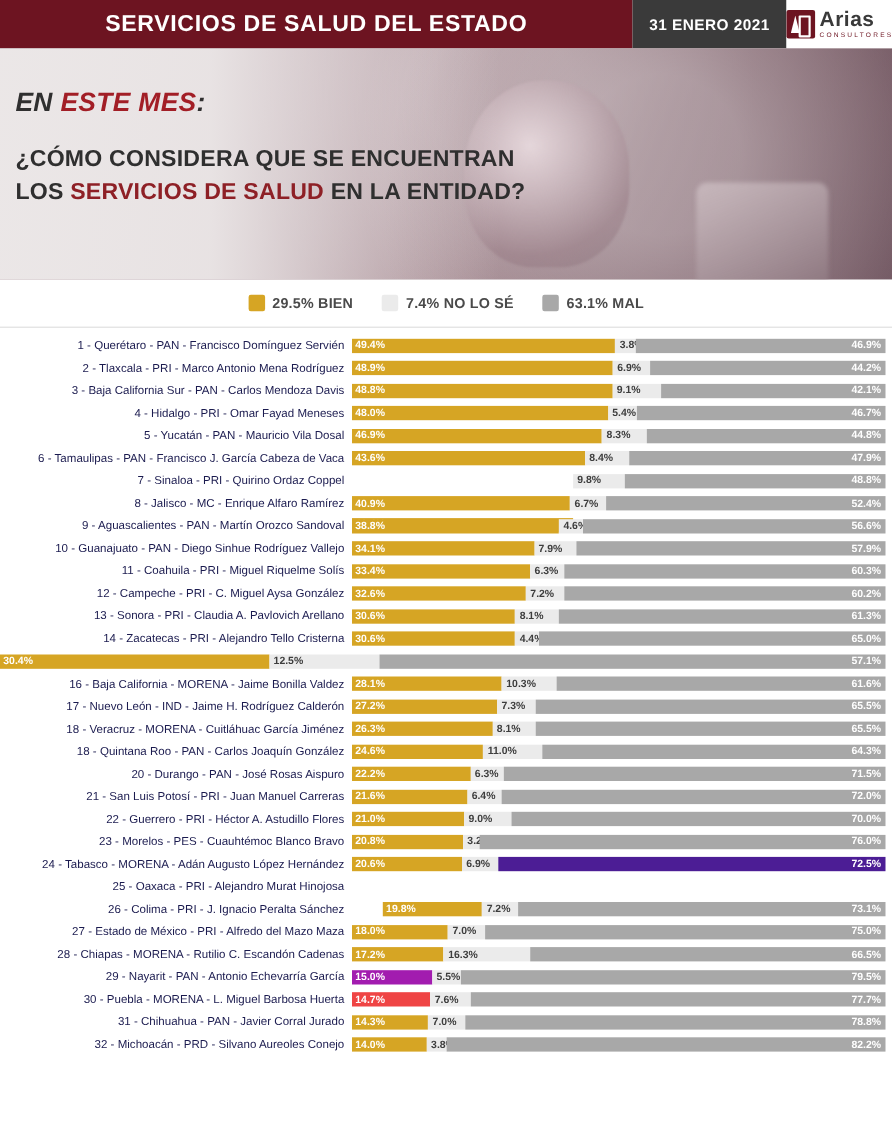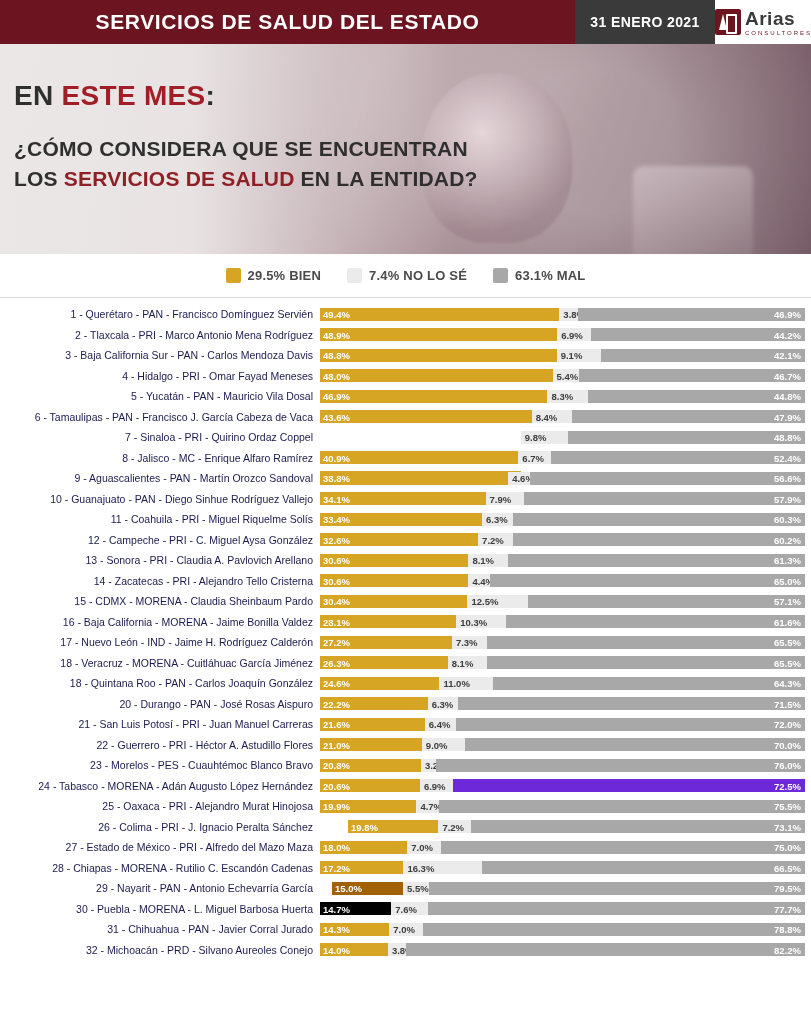--- a/index.html
+++ b/index.html
@@ -113,24 +113,25 @@
     position:absolute; left:0; top:0; bottom:0; width:56%;
     background: linear-gradient(90deg, rgba(236,232,232,0.97) 0%, rgba(236,232,232,0.92) 42%, rgba(236,232,232,0.35) 78%, rgba(236,232,232,0) 100%);
   }
   .hero-text {
     position: absolute;
     left: 14px;
     top: 36px;
     z-index: 3;
   }
   .hero-line1 {
-    font-size: 28px;
+    font-size: 24px;
     font-weight: bold;
     color: #2f2f2f;
     letter-spacing: 0.3px;
+    font-style: italic;
   }
   .hero-line1 .accent { color:#a21e26; }
   .hero-q {
     margin-top: 22px;
     font-size: 21px;
     font-weight: bold;
     color: #2f2f2f;
     line-height: 1.45;
     max-width: 470px;
     letter-spacing: 0.2px;
@@ -448,21 +449,20 @@
         </div>
         <div class="seg seg-ns" style="width: 4.4%; background: rgb(235, 235, 235);">
           <span class="val-ns">4.4%</span>
         </div>
         <div class="seg seg-mal" style="width: 65%; background: rgb(168, 168, 168);">
           <span class="val-mal">65.0%</span>
         </div>
       </div>
     </div>
     <div class="row">
-      <div class="row-label">15 - CDMX - MORENA - Claudia Sheinbaum Pardo</div>
       <div class="bars">
         <div class="seg seg-bien" style="width: 30.4%; background: rgb(214, 165, 36);">
           <span class="val">30.4%</span>
         </div>
         <div class="seg seg-ns" style="width: 12.5%; background: rgb(235, 235, 235);">
           <span class="val-ns">12.5%</span>
         </div>
         <div class="seg seg-mal" style="width: 57.1%; background: rgb(168, 168, 168);">
           <span class="val-mal">57.1%</span>
         </div>
@@ -582,38 +582,27 @@
     </div>
     <div class="row">
       <div class="row-label">24 - Tabasco - MORENA - Adán Augusto López Hernández</div>
       <div class="bars">
         <div class="seg seg-bien" style="width: 20.6%; background: rgb(214, 165, 36);">
           <span class="val">20.6%</span>
         </div>
         <div class="seg seg-ns" style="width: 6.9%; background: rgb(235, 235, 235);">
           <span class="val-ns">6.9%</span>
         </div>
-        <div class="seg seg-mal" style="width: 72.5%; background: #6d28d9;">
+        <div class="seg seg-mal" style="width: 72.5%; background: #4c1d95;">
           <span class="val-mal">72.5%</span>
         </div>
       </div>
     </div>
     <div class="row">
       <div class="row-label">25 - Oaxaca - PRI - Alejandro Murat Hinojosa</div>
-      <div class="bars">
-        <div class="seg seg-bien" style="width: 19.8801%; background: rgb(214, 165, 36);">
-          <span class="val">19.9%</span>
-        </div>
-        <div class="seg seg-ns" style="width: 4.6953%; background: rgb(235, 235, 235);">
-          <span class="val-ns">4.7%</span>
-        </div>
-        <div class="seg seg-mal" style="width: 75.4246%; background: rgb(168, 168, 168);">
-          <span class="val-mal">75.5%</span>
-        </div>
-      </div>
     </div>
     <div class="row">
       <div class="row-label">26 - Colima - PRI - J. Ignacio Peralta Sánchez</div>
       <div class="bars">
         <div class="seg seg-bien" style="width: 19.7802%; background: rgb(214, 165, 36); margin-left: 28px;">
           <span class="val">19.8%</span>
         </div>
         <div class="seg seg-ns" style="width: 7.19281%; background: rgb(235, 235, 235);">
           <span class="val-ns">7.2%</span>
         </div>
@@ -646,35 +635,35 @@
           <span class="val-ns">16.3%</span>
         </div>
         <div class="seg seg-mal" style="width: 66.5%; background: rgb(168, 168, 168);">
           <span class="val-mal">66.5%</span>
         </div>
       </div>
     </div>
     <div class="row">
       <div class="row-label">29 - Nayarit - PAN - Antonio Echevarría García</div>
       <div class="bars">
-        <div class="seg seg-bien" style="width: 15%; background: #a16207; margin-left: 12px;">
+        <div class="seg seg-bien" style="width: 15%; background: #a21caf;">
           <span class="val">15.0%</span>
         </div>
         <div class="seg seg-ns" style="width: 5.5%; background: rgb(235, 235, 235);">
           <span class="val-ns">5.5%</span>
         </div>
         <div class="seg seg-mal" style="width: 79.5%; background: rgb(168, 168, 168);">
           <span class="val-mal">79.5%</span>
         </div>
       </div>
     </div>
     <div class="row">
       <div class="row-label">30 - Puebla - MORENA - L. Miguel Barbosa Huerta</div>
       <div class="bars">
-        <div class="seg seg-bien" style="width: 14.7%; background: #000000;">
+        <div class="seg seg-bien" style="width: 14.7%; background: #ef4444;">
           <span class="val">14.7%</span>
         </div>
         <div class="seg seg-ns" style="width: 7.6%; background: rgb(235, 235, 235);">
           <span class="val-ns">7.6%</span>
         </div>
         <div class="seg seg-mal" style="width: 77.7%; background: rgb(168, 168, 168);">
           <span class="val-mal">77.7%</span>
         </div>
       </div>
     </div>

